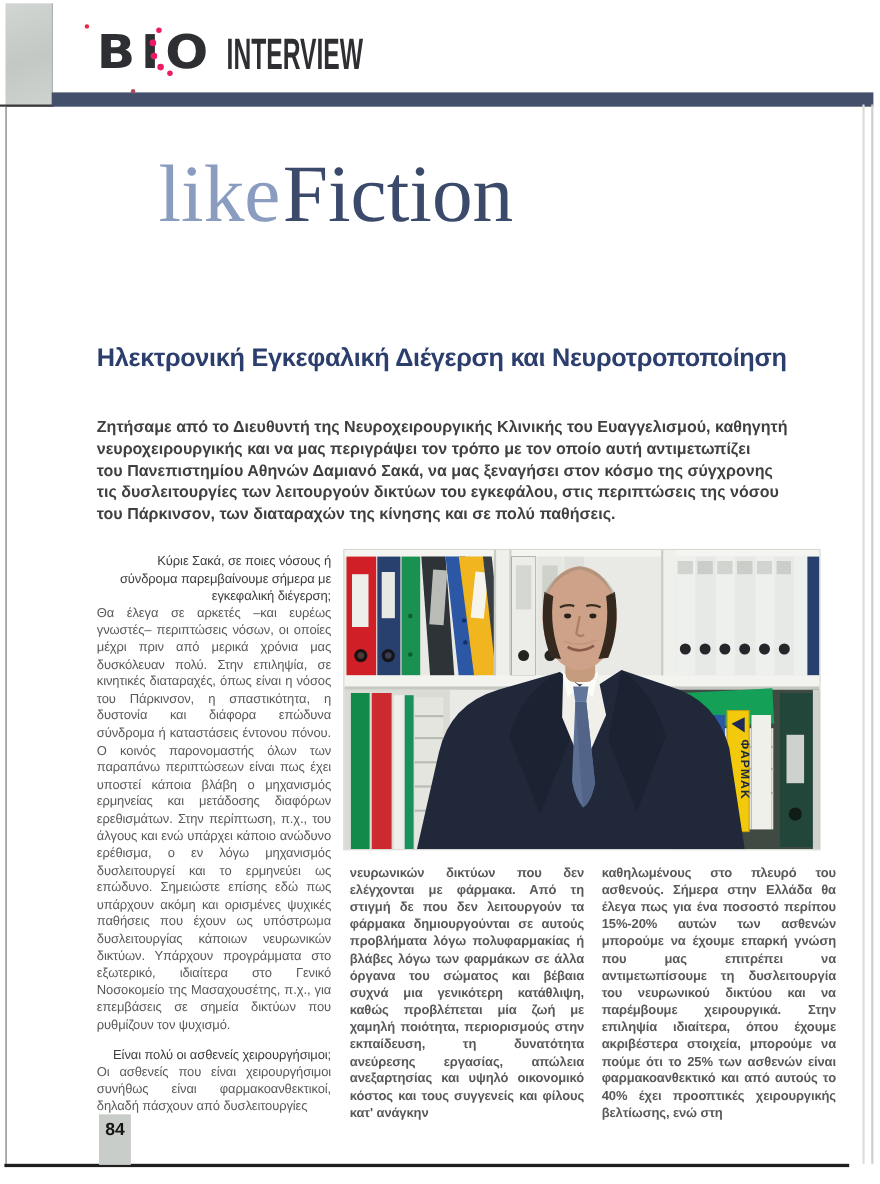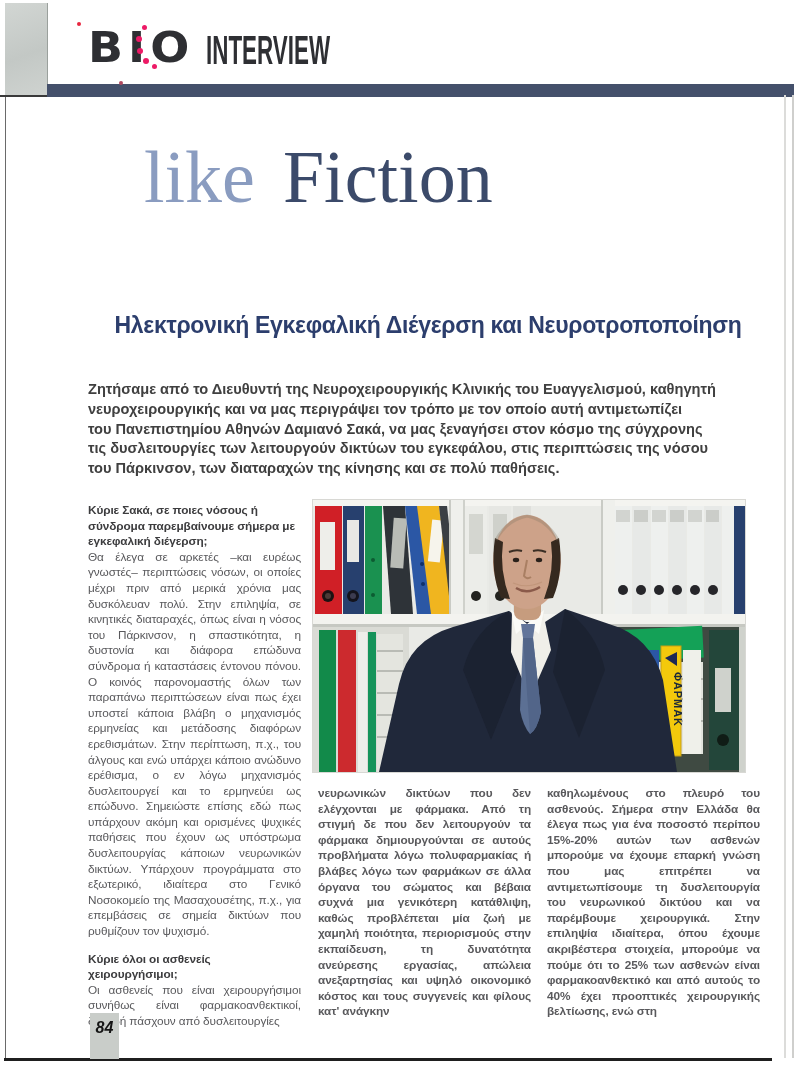--- a/index.html
+++ b/index.html
@@ -24,47 +24,47 @@
        transform:scaleY(0.92);transform-origin:left top;}
   .interview{position:absolute;left:118px;top:4px;font-weight:700;font-size:40px;line-height:44px;
        color:#2e2f33;transform:scaleX(0.56);transform-origin:left top;letter-spacing:0px;
        font-family:"Liberation Sans",sans-serif;}
   .dot{position:absolute;border-radius:50%;}
 
   
   .title{position:absolute;left:86px;top:134px;font-family:"Liberation Serif","DejaVu Serif",serif;
          font-size:74px;line-height:82px;color:#3b4a6a;}
   .title .t2{margin-left:58px;margin-top:2px;}
-  .title .like{color:#8a9cc0;margin-right:28px;}
+  .title .like{color:#8a9cc0;margin-right:2px;}
   .subtitle{position:absolute;left:88px;top:312px;width:680px;font-weight:700;font-size:23px;
-            color:#2c3e6d;letter-spacing:-0.3px;white-space:nowrap;text-align:center;}
+            color:#2c3e6d;letter-spacing:-0.3px;white-space:nowrap;}
 
   
   .intro{position:absolute;left:88px;top:380px;width:670px;font-weight:700;font-size:14.6px;
          line-height:19.8px;color:#404040;}
   .intro div{white-space:nowrap;}
 
   
   .col{position:absolute;width:213px;font-size:11.8px;line-height:15.6px;color:#59595c;
        text-align:justify;letter-spacing:-0.1px;}
-  .col .q{font-weight:700;color:#3c3c3e;text-align:left;}
+  .col .q{font-weight:400;color:#3c3c3e;text-align:right;}
   .col .q2{margin-top:12px;}
   .col1{left:88px;top:503px;height:512px;}
   .col2{left:318px;top:786px;height:230px;font-weight:bold;}
   .col3{left:547px;top:786px;height:240px;font-weight:bold;}
 
   
   .photo{position:absolute;left:313px;top:500px;width:432px;height:272px;
          outline:1px solid #d8d8d4;background:#e6e6e2;}
 
   
   .pagenum-strip{position:absolute;left:90px;top:1013px;width:29px;height:46px;
                  background:#c9cdc9;text-align:center;}
   .pagenum{display:block;margin-top:6px;font-weight:700;font-size:16px;color:#141414;
-           font-family:"Liberation Sans",sans-serif;font-style:italic;}
+           font-family:"Liberation Sans",sans-serif;}
 </style>
 </head>
 <body>
 
 <div class="page">
 
   <div class="corner-box"></div>
   <div class="top-rule"></div>
   <div class="navy-bar"></div>
   <div class="left-rule"></div>
@@ -93,21 +93,21 @@
     <div>Ζητήσαμε από το Διευθυντή της Νευροχειρουργικής Κλινικής του Ευαγγελισμού, καθηγητή</div>
     <div>νευροχειρουργικής και να μας περιγράψει τον τρόπο με τον οποίο αυτή αντιμετωπίζει</div>
     <div>του Πανεπιστημίου Αθηνών Δαμιανό Σακά, να μας ξεναγήσει στον κόσμο της σύγχρονης</div>
     <div>τις δυσλειτουργίες των λειτουργούν δικτύων του εγκεφάλου, στις περιπτώσεις της νόσου</div>
     <div>του Πάρκινσον, των διαταραχών της κίνησης και σε πολύ παθήσεις.</div>
   </div>
 
   <div class="col col1">
     <div class="q">Κύριε Σακά, σε ποιες νόσους ή σύνδρομα παρεμβαίνουμε σήμερα με εγκεφαλική διέγερση;</div>
     <div>Θα έλεγα σε αρκετές –και ευρέως γνωστές– περιπτώσεις νόσων, οι οποίες μέχρι πριν από μερικά χρόνια μας δυσκόλευαν πολύ. Στην επιληψία, σε κινητικές διαταραχές, όπως είναι η νόσος του Πάρκινσον, η σπαστικότητα, η δυστονία και διάφορα επώδυνα σύνδρομα ή καταστάσεις έντονου πόνου. Ο κοινός παρονομαστής όλων των παραπάνω περιπτώσεων είναι πως έχει υποστεί κάποια βλάβη ο μηχανισμός ερμηνείας και μετάδοσης διαφόρων ερεθισμάτων. Στην περίπτωση, π.χ., του άλγους και ενώ υπάρχει κάποιο ανώδυνο ερέθισμα, ο εν λόγω μηχανισμός δυσλειτουργεί και το ερμηνεύει ως επώδυνο. Σημειώστε επίσης εδώ πως υπάρχουν ακόμη και ορισμένες ψυχικές παθήσεις που έχουν ως υπόστρωμα δυσλειτουργίας κάποιων νευρωνικών δικτύων. Υπάρχουν προγράμματα στο εξωτερικό, ιδιαίτερα στο Γενικό Νοσοκομείο της Μασαχουσέτης, π.χ., για επεμβάσεις σε σημεία δικτύων που ρυθμίζουν τον ψυχισμό.</div>
-    <div class="q q2">Κύριε όλοι οι ασθενείς χειρουργήσιμοι;</div>
+    <div class="q q2">Είναι πολύ οι ασθενείς χειρουργήσιμοι;</div>
     <div>Οι ασθενείς που είναι χειρουργήσιμοι συνήθως είναι φαρμακοανθεκτικοί, δηλαδή πάσχουν από δυσλειτουργίες</div>
   </div>
 
   <div class="col col2">
     <div>νευρωνικών δικτύων που δεν ελέγχονται με φάρμακα. Από τη στιγμή δε που δεν λειτουργούν τα φάρμακα δημιουργούνται σε αυτούς προβλήματα λόγω πολυφαρμακίας ή βλάβες λόγω των φαρμάκων σε άλλα όργανα του σώματος και βέβαια συχνά μια γενικότερη κατάθλιψη, καθώς προβλέπεται μία ζωή με χαμηλή ποιότητα, περιορισμούς στην εκπαίδευση, τη δυνατότητα ανεύρεσης εργασίας, απώλεια ανεξαρτησίας και υψηλό οικονομικό κόστος και τους συγγενείς και φίλους κατ' ανάγκην</div>
   </div>
 
   <div class="col col3">
     <div>καθηλωμένους στο πλευρό του ασθενούς. Σήμερα στην Ελλάδα θα έλεγα πως για ένα ποσοστό περίπου 15%-20% αυτών των ασθενών μπορούμε να έχουμε επαρκή γνώση που μας επιτρέπει να αντιμετωπίσουμε τη δυσλειτουργία του νευρωνικού δικτύου και να παρέμβουμε χειρουργικά. Στην επιληψία ιδιαίτερα, όπου έχουμε ακριβέστερα στοιχεία, μπορούμε να πούμε ότι το 25% των ασθενών είναι φαρμακοανθεκτικό και από αυτούς το 40% έχει προοπτικές χειρουργικής βελτίωσης, ενώ στη</div>
   </div>

